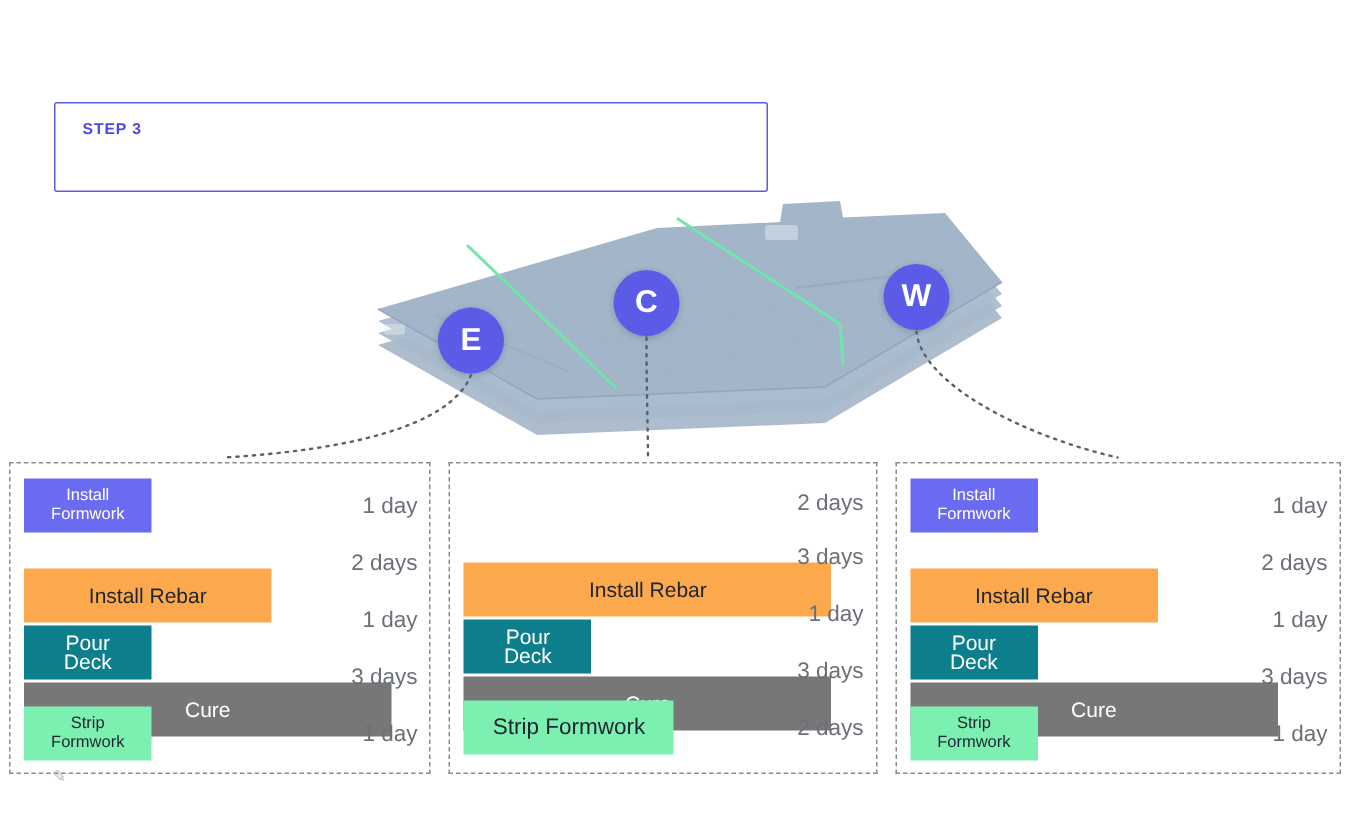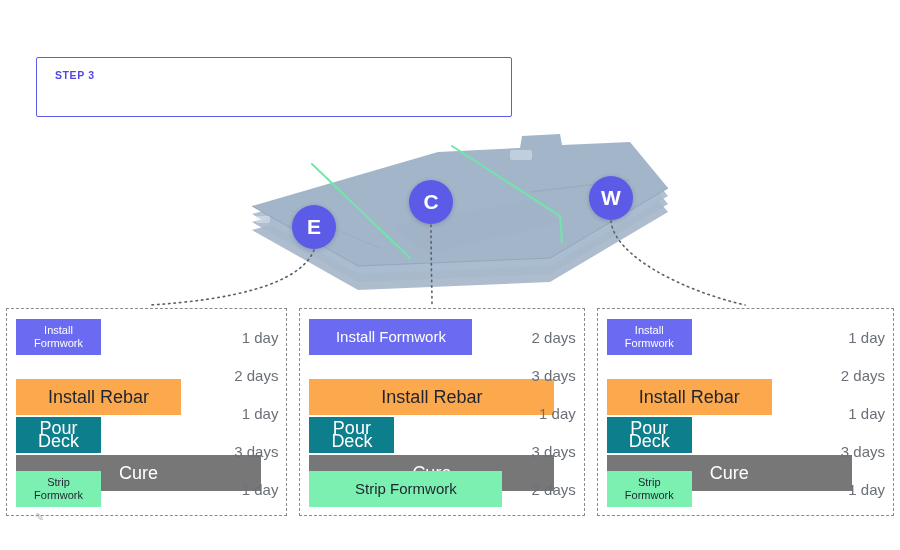--- a/index.html
+++ b/index.html
@@ -7,21 +7,21 @@
     width: 900px; height: 550px;
     background: #ffffff;
     font-family: "Liberation Sans", sans-serif;
     overflow: hidden;
   }
   #stage { position: relative; width: 900px; height: 550px; }
 
   
   .step-card {
     position: absolute;
-    left: 36px; top: 57px;
+    left: 36px; top: 68px;
     width: 476px; height: 60px;
     background: #ffffff;
     border: 1.6px solid #5b5be8;
     border-radius: 2px;
     padding: 10px 0 0 18px;
   }
   .step-kicker {
     font-size: 10.5px;
     font-weight: bold;
     letter-spacing: 0.6px;
@@ -114,21 +114,21 @@
   .dur {
     position: absolute;
     right: 8px;
     font-size: 15px;
     color: #6b7078;
     white-space: nowrap;
   }
 
   
   .t-sm { font-size: 11px; }
-  .t-md { font-size: 18px; margin-top: 44px; }
+  .t-md { font-size: 14px; margin-top: 44px; }
   .t-lg { font-size: 15px; }
 
   .scribble {
     position: absolute;
     left: 28px; bottom: -9px;
     font-size: 11px;
     color: #9aa0a8;
     opacity: .75;
   }
 </style>
@@ -207,37 +207,36 @@
       </div>
       <div class="task-row">
         <div class="bar two-line t-sm" style="width:85px;background:#7cf0b1;color:#1f2430">Strip<br>Formwork</div>
         <div class="dur">1 day</div>
       </div>
       <div class="scribble">✎</div>
     </div>
 
     <div class="panel panel-center">
       <div class="task-row">
-        <div class="bar t-lg" style="width:163px;background:#6b6bf2;color:#ffffff">Install Formwork</div>
         <div class="dur">2 days</div>
       </div>
       <div class="task-row">
         <div class="bar t-md" style="width:245px;background:#fba94c;color:#1f2430">Install Rebar</div>
         <div class="dur">3 days</div>
       </div>
       <div class="task-row">
         <div class="bar two-line t-md" style="width:85px;background:#0d7f8c;color:#ffffff">Pour<br>Deck</div>
         <div class="dur">1 day</div>
       </div>
       <div class="task-row">
         <div class="bar t-md" style="width:245px;background:#777777;color:#ffffff">Cure</div>
         <div class="dur">3 days</div>
       </div>
       <div class="task-row">
-        <div class="bar t-lg" style="width:193px;background:#7cf0b1;color:#1f2430">Strip Formwork</div>
+        <div class="bar t-lg" style="width:140px;background:#7cf0b1;color:#1f2430">Strip Formwork</div>
         <div class="dur">2 days</div>
       </div>
     </div>
 
     <div class="panel panel-west">
       <div class="task-row">
         <div class="bar two-line t-sm" style="width:85px;background:#6b6bf2;color:#ffffff">Install<br>Formwork</div>
         <div class="dur">1 day</div>
       </div>
       <div class="task-row">

